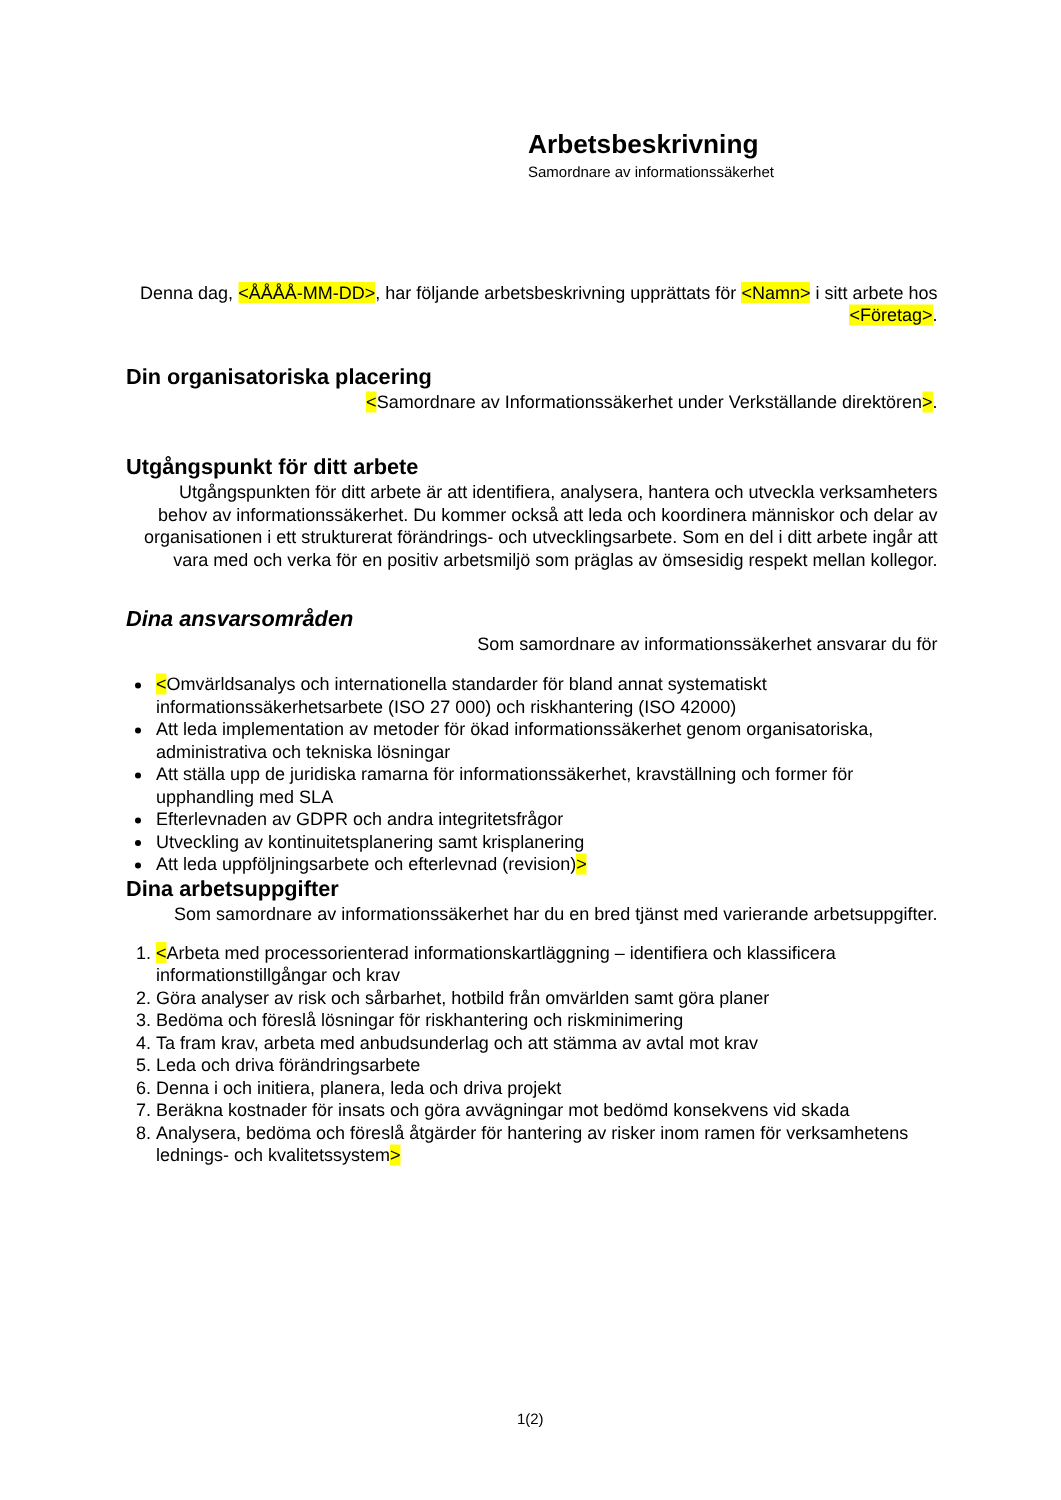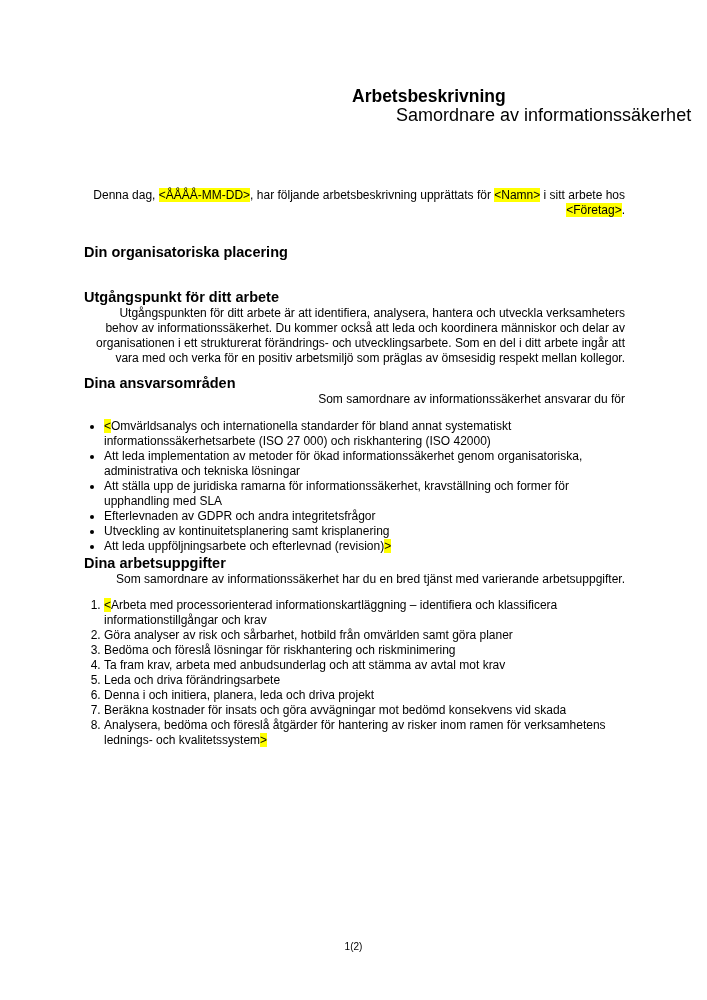--- a/index.html
+++ b/index.html
@@ -7,40 +7,40 @@
     position: relative;
     width: 707px;
     height: 1000px;
     background: #ffffff;
     font-family: "Liberation Sans", sans-serif;
     color: #000000;
     overflow: hidden;
   }
   .doc-header { position: absolute; left: 352px; top: 86px; }
   .doc-title { font-size: 17.5px; font-weight: bold; line-height: 21px; }
-  .doc-subtitle { font-size: 18px; line-height: 17px; margin-left: 44px; }
+  .doc-subtitle { font-size: 10px; line-height: 17px; }
   .content {
     position: absolute;
     left: 84px;
     top: 188px;
     width: 541px;
     font-size: 12px;
     line-height: 15px;
   }
   .content p { margin: 0; text-align: right; }
   h2 {
     font-size: 14.5px;
     font-weight: bold;
     line-height: 18px;
     margin: 0;
   }
   .sec-placement h2 { margin-top: 25px; }
   .sec-manager h2 { margin-top: 30px; }
   .sec-starting h2 { margin-top: 27px; }
-  .sec-resp h2 { margin-top: 8px; }
+  .sec-resp h2 { margin-top: 23px; font-style: italic; }
   .sec-tasks h2 { }
   h2 + p { margin-top: 3px; }
   ul.resp-list {
     margin: 12px 0 0 0;
     padding-left: 20px;
     list-style-type: disc;
   }
   ol.task-list {
     margin: 11px 0 0 0;
     padding-left: 20px;
@@ -65,20 +65,21 @@
     <div class="doc-title">Arbetsbeskrivning</div>
     <div class="doc-subtitle">Samordnare av informationssäkerhet</div>
   </div>
 
   <div class="content">
 
     <p><span>Denna dag, </span><span class="hl">&lt;ÅÅÅÅ-MM-DD&gt;</span><span>, har följande arbetsbeskrivning upprättats för </span><span class="hl">&lt;Namn&gt;</span><span> i sitt arbete hos </span><span class="hl">&lt;Företag&gt;</span><span>.</span></p>
 
     <section class="sec-placement">
       <h2>Din organisatoriska placering</h2>
+      <p><span class="hl">&lt;</span><span>Samordnare av Informationssäkerhet under Verkställande direktören</span><span class="hl">&gt;</span><span>.</span></p>
     </section>
 
 
     <section class="sec-starting">
       <h2>Utgångspunkt för ditt arbete</h2>
       <p><span>Utgångspunkten för ditt arbete är att identifiera, analysera, hantera och utveckla verksamheters behov av informationssäkerhet. Du kommer också att leda och koordinera människor och delar av organisationen i ett strukturerat förändrings- och utvecklingsarbete. Som en del i ditt arbete ingår att vara med och verka för en positiv arbetsmiljö som präglas av ömsesidig respekt mellan kollegor.</span></p>
     </section>
 
     <section class="sec-resp">
       <h2>Dina ansvarsområden</h2>

